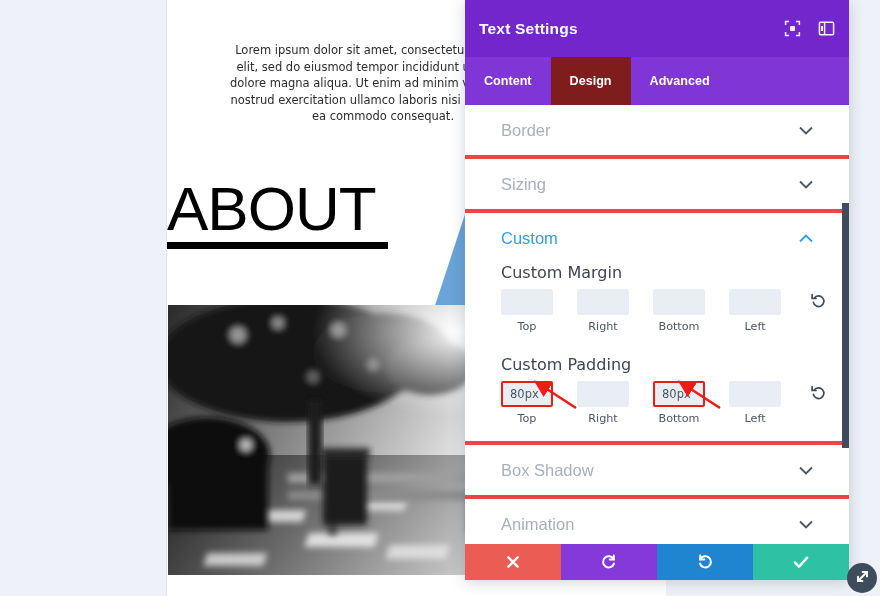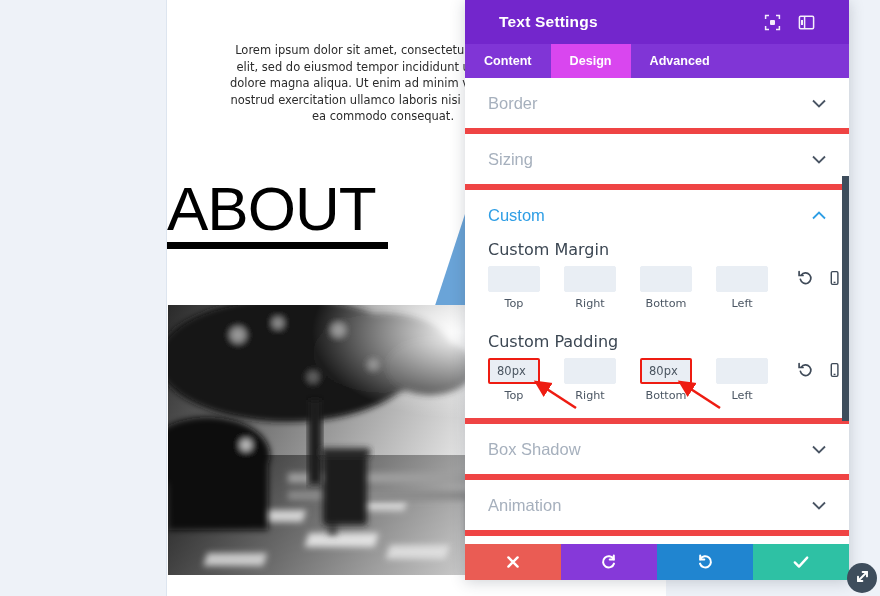--- a/index.html
+++ b/index.html
@@ -50,49 +50,49 @@
 
   
   .panel {
     position: absolute; left: 465px; top: 0; width: 384px; height: 580px;
     background: #ffffff;
     box-shadow: 0 2px 14px rgba(40,50,70,.22);
     display: flex; flex-direction: column;
     border-radius: 0 0 0 0;
   }
   .panel-head {
-    height: 44px; background: #7326cc;
-    display: flex; align-items: center; padding: 0 34px;
+    height: 57px; background: #7326cc;
+    display: flex; align-items: center; padding: 0 14px;
     position: relative;
   }
   .panel-title {
     color: #fff; font-size: 15.5px; font-weight: 700;
     letter-spacing: .2px; flex: 1;
   }
   .head-icons { display: flex; gap: 17px; align-items: center; }
   .head-icon { width: 17px; height: 17px; opacity: .92; cursor: pointer; }
   .head-icon svg { display: block; }
 
   .tabs {
-    height: 34px; background: #8035d6; display: flex; align-items: stretch;
+    height: 48px; background: #8035d6; display: flex; align-items: stretch;
   }
   .tab {
     display: flex; align-items: center; padding: 0 19px;
     color: #fff; font-size: 12.6px; font-weight: 700; cursor: pointer;
     white-space: nowrap;
   }
-  .tab.active { background: #d946ef; }
+  .tab.active { background: #7f1d1d; }
 
   .panel-body {
     flex: 1; overflow: hidden; position: relative; background: #fff;
   }
 
   .section {
-    border-bottom: 6px solid #ef4444;
-    padding: 0 23px;
+    border-bottom: 4px solid #ef4444;
+    padding: 0 36px;
   }
   .section-head {
     height: 50px; display: flex; align-items: center; cursor: pointer;
   }
   .section-title {
     flex: 1; font-size: 16.5px; color: #a6b0bd; font-weight: 400;
     font-family: "Liberation Sans", sans-serif;
   }
   .section.open .section-title { color: #2e9ee5; }
   .chev { width: 14px; height: 9px; }

